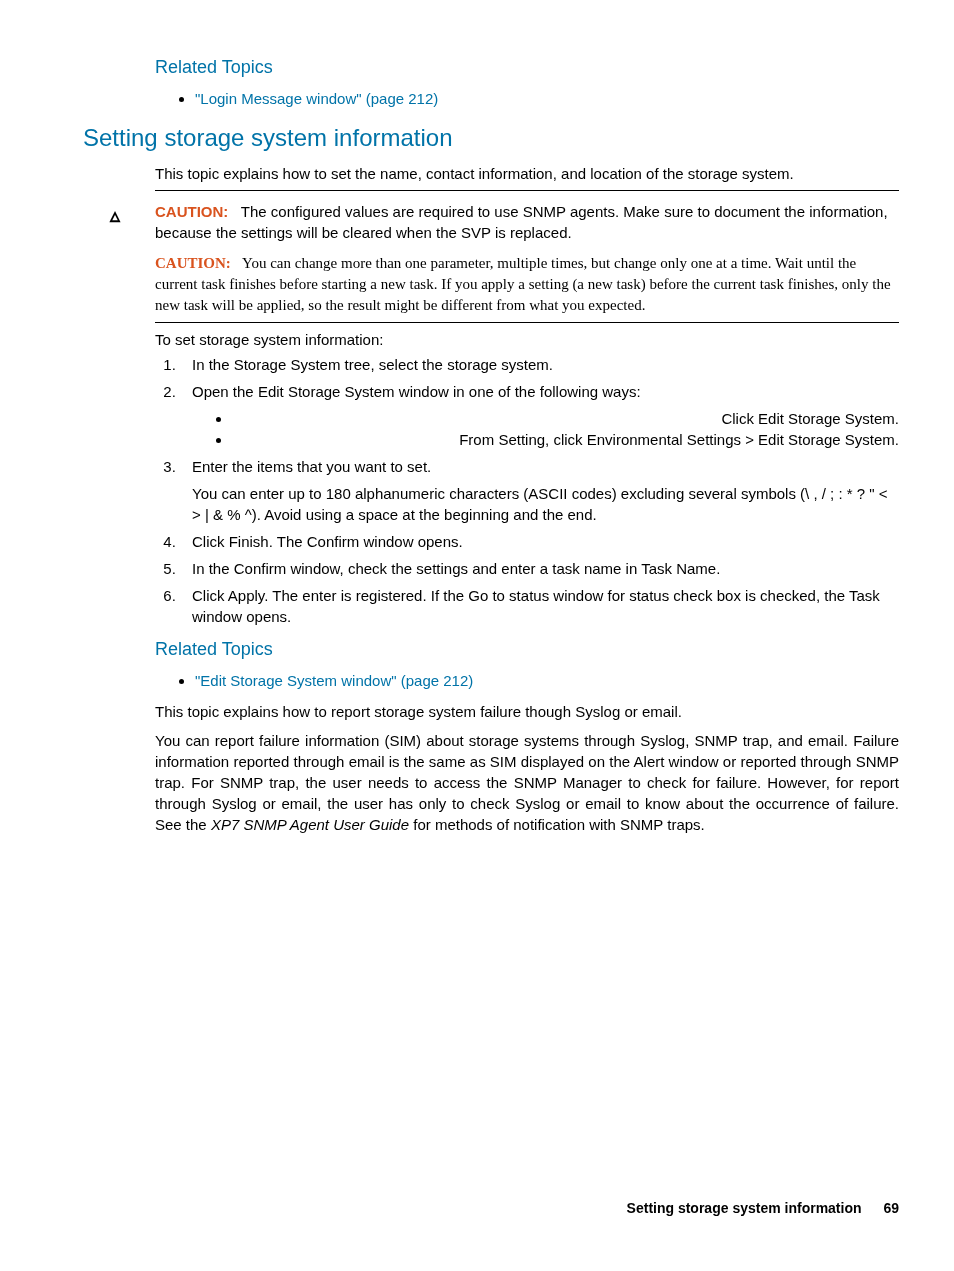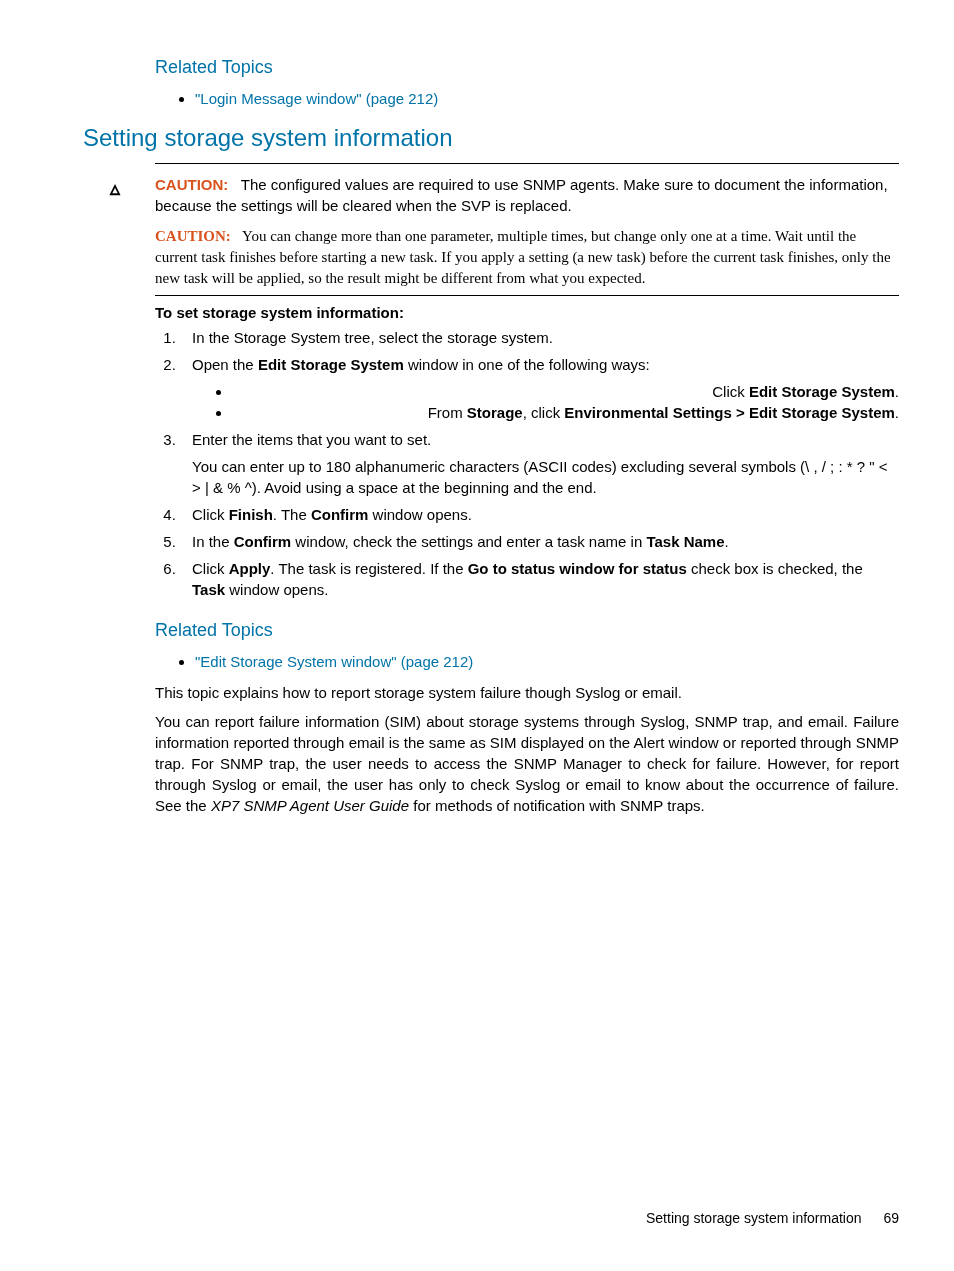--- a/index.html
+++ b/index.html
@@ -75,58 +75,60 @@
     font-weight: bold;
     margin-top: 12px;
   }
   hr.rule {
     border: none;
     border-top: 1px solid #000;
     margin: 6px 0 6px 100px;
   }
   ol.steps {
     padding-left: 25px;
-    margin: 4px 0 18px 0;
+    margin: 4px 0 10px 0;
   }
   ol.steps > li {
     padding-left: 12px;
     margin-bottom: 6px;
   }
   ul.sub-bullet {
     list-style: disc;
     padding-left: 40px;
     margin: 6px 0;
     text-align: right;
   }
   .step-extra {
     margin-top: 6px;
   }
-  b { font-weight: bold; }
+  b { font-weight: normal; }
   em.italic { font-style: italic; }
   .footer {
     position: absolute;
-    bottom: 42px;
+    bottom: 52px;
     right: 55px;
     font-size: 14px;
+    font-weight: bold;
   }
   .page-num { margin-left: 18px; }
 </style>
 </head>
 <body>
 
 <div class="page">
 
   <div class="indent-heading-sm">
     <div class="blue-heading-sm">Related Topics</div>
     <ul class="bullet">
       <li><a class="link">"Login Message window" (page 212)</a></li>
     </ul>
   </div>
 
   <div class="blue-heading-lg indent-heading-lg">Setting storage system information</div>
+  <div class="indent-body">This topic explains how to set the name, contact information, and location of the storage system.</div>
 
   <hr class="rule">
 
   <div class="caution-block">
     <div class="caution-icon">▵</div>
     <div class="caution-body">
       <span class="caution-label">CAUTION:</span>&nbsp;&nbsp;&nbsp;<span>The configured values are required to use SNMP agents. Make sure to document the information, because the settings will be cleared when the SVP is replaced.</span>
     </div>
   </div>
 
@@ -137,30 +139,30 @@
   <hr class="rule">
 
   <div class="indent-body">
     <b>To set storage system information:</b>
     <ol class="steps">
       <li>In the Storage System tree, select the storage system.</li>
       <li>
         <span>Open the </span><b>Edit Storage System</b><span> window in one of the following ways:</span>
         <ul class="sub-bullet">
           <li><span>Click </span><b>Edit Storage System</b><span>.</span></li>
-          <li><span>From </span><b>Storage</b><span>, click </span><b>Environmental Settings &gt; Edit Storage System</b><span>.</span></li>
+          <li><span>From </span><b>Setting</b><span>, click </span><b>Environmental Settings &gt; Edit Storage System</b><span>.</span></li>
         </ul>
       </li>
       <li>
         <span>Enter the items that you want to set.</span>
         <div class="step-extra">You can enter up to 180 alphanumeric characters (ASCII codes) excluding several symbols (\ , / ; : * ? " &lt; &gt; | &amp; % ^). Avoid using a space at the beginning and the end.</div>
       </li>
       <li><span>Click </span><b>Finish</b><span>. The </span><b>Confirm</b><span> window opens.</span></li>
       <li><span>In the </span><b>Confirm</b><span> window, check the settings and enter a task name in </span><b>Task Name</b><span>.</span></li>
-      <li><span>Click </span><b>Apply</b><span>. The task is registered. If the </span><b>Go to status window for status</b><span> check box is checked, the </span><b>Task</b><span> window opens.</span></li>
+      <li><span>Click </span><b>Apply</b><span>. The enter is registered. If the </span><b>Go to status window for status</b><span> check box is checked, the </span><b>Task</b><span> window opens.</span></li>
     </ol>
   </div>
 
   <div class="indent-heading-sm">
     <div class="blue-heading-sm">Related Topics</div>
     <ul class="bullet">
       <li><a class="link">"Edit Storage System window" (page 212)</a></li>
     </ul>
   </div>
 

